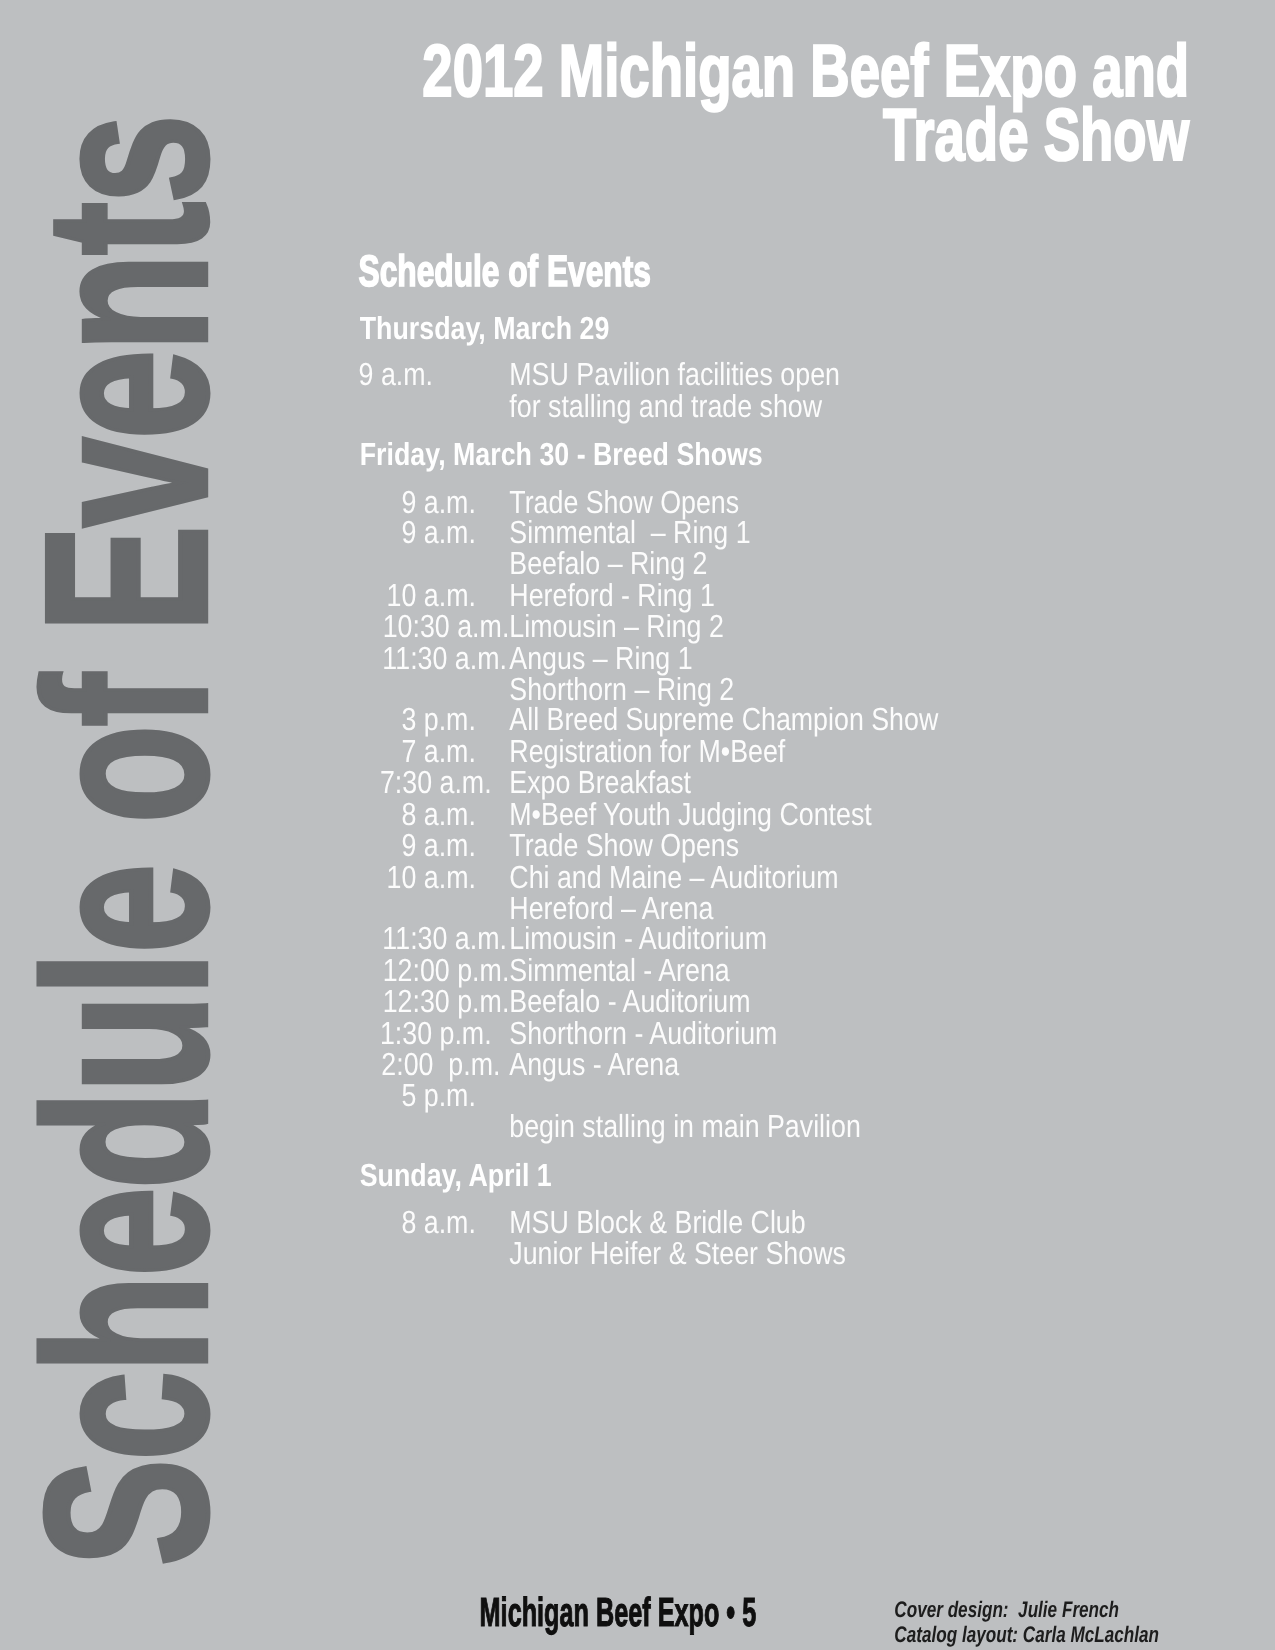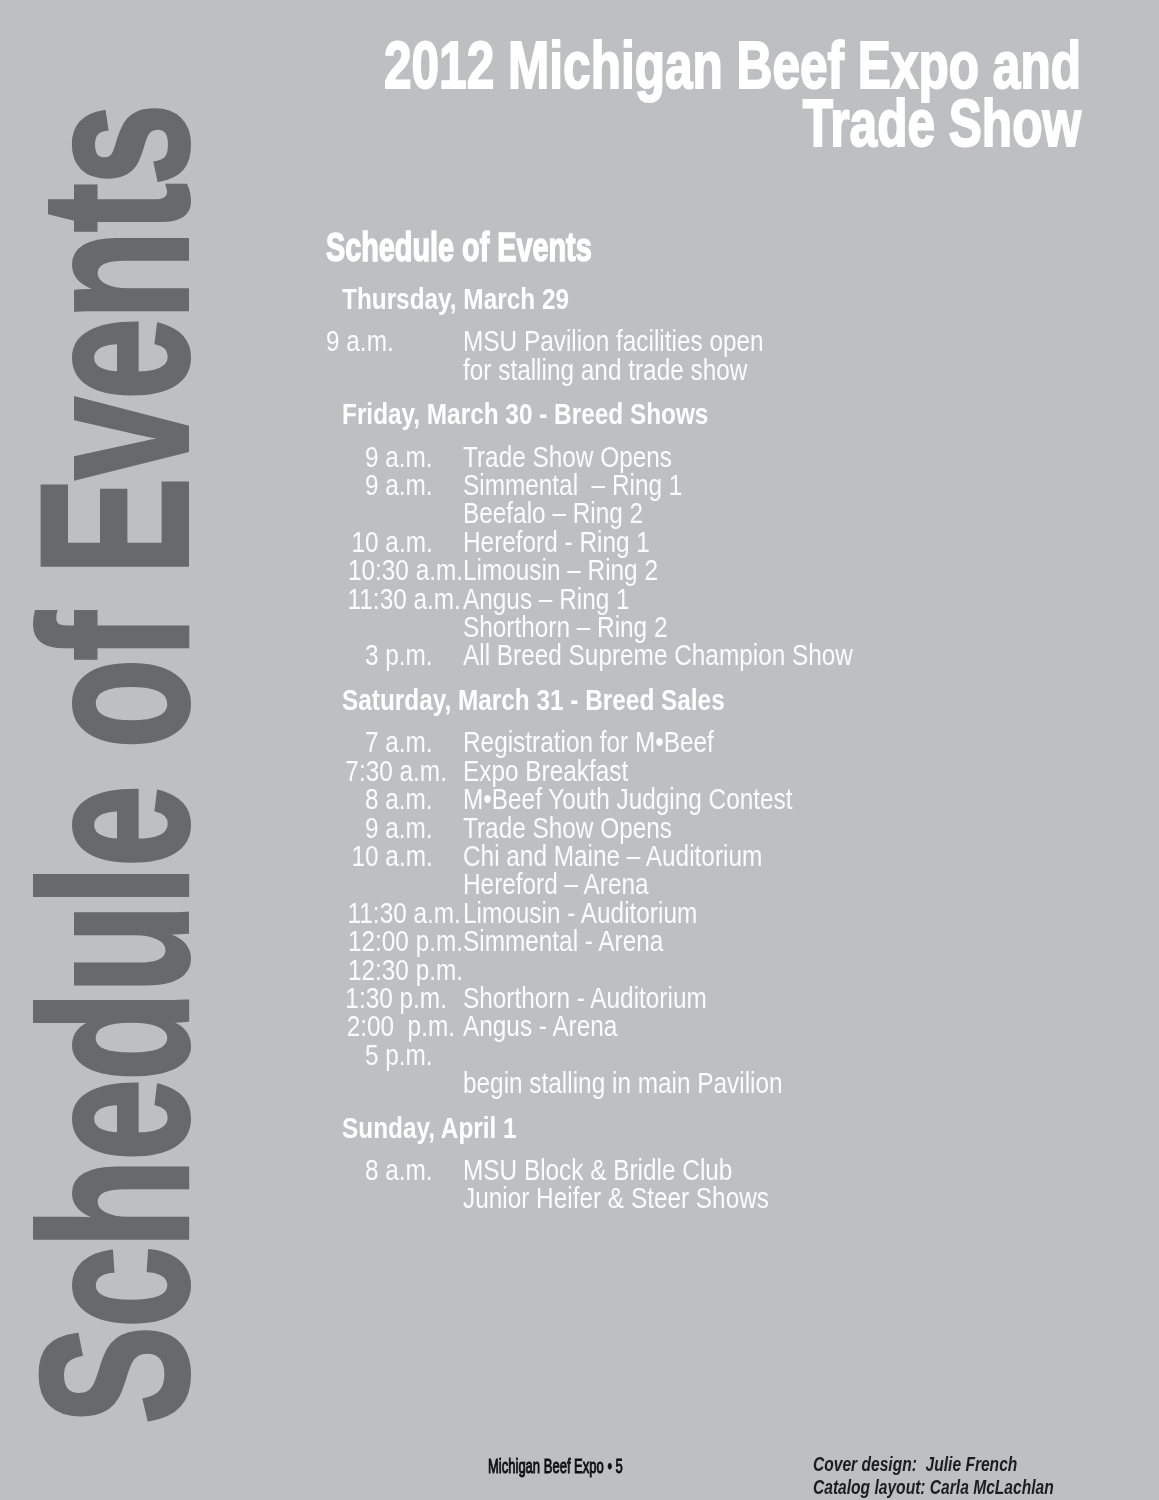--- a/index.html
+++ b/index.html
@@ -22,37 +22,37 @@
     transform-origin:100% 0;transform:scaleX(0.74);white-space:pre;
   }
   
   .content{
     position:absolute;left:326px;top:225px;width:800px;
     color:#fcfcfc;font-size:29px;line-height:28.4px;
   }
   .sched-head{margin:0;font-size:40px;line-height:44px;font-weight:bold;color:#ffffff;}
   .sched-head>span{display:inline-block;transform:scaleX(0.72);transform-origin:0 50%;
     -webkit-text-stroke:1.5px #ffffff;white-space:pre;}
-  .section-heading{margin:16px 0 14px 16px;font-size:29px;line-height:28.4px;font-weight:bold;color:#ffffff;}
+  .section-heading{margin:16px 0 14px 1px;font-size:29px;line-height:28.4px;font-weight:bold;color:#ffffff;}
   .row{display:flex;}
   .time{width:107px;text-align:right;flex:none;}
   .desc{margin-left:30px;}
   .s84{display:inline-block;transform:scaleX(0.84);white-space:pre;}
   .o-left{transform-origin:0 50%;}
   .o-right{transform-origin:100% 50%;}
   .tleft .time{text-align:left;}
   
   .credits{
     position:absolute;left:813px;top:1452px;margin:0;
     font-size:20.5px;line-height:23.4px;font-weight:bold;font-style:italic;color:#1d1d1d;
   }
   .credits .s76{display:inline-block;transform:scaleX(0.76);transform-origin:0 50%;white-space:pre;}
   .page-num{
-    position:absolute;left:488px;top:1452px;margin:0;
-    font-size:21px;line-height:27px;font-weight:normal;color:#0f0f0f;
+    position:absolute;left:436px;top:1452px;margin:0;
+    font-size:37px;line-height:27px;font-weight:bold;color:#0f0f0f;
     -webkit-text-stroke:1px #0f0f0f;
   }
   .page-num>span{display:inline-block;transform:scaleX(0.62);transform-origin:0 50%;white-space:pre;}
 </style>
 </head>
 <body>
 
 <div class="page">
 
   <h1 class="vtext">Schedule of Events</h1>
@@ -106,21 +106,20 @@
               <div class="time"></div>
               <div class="desc"><span class="s84 o-left">Shorthorn – Ring 2</span></div>
             </div>
             <div class="row">
               <div class="time"><span class="s84 o-right">3 p.m.</span></div>
               <div class="desc"><span class="s84 o-left">All Breed Supreme Champion Show</span></div>
             </div>
           </div>
         </div>
         <div class="section">
-          <h3 class="section-heading"><span class="s84 o-left">Saturday, March 31 - Breed Sales</span></h3>
           <div class="rows">
             <div class="row">
               <div class="time"><span class="s84 o-right">7 a.m.</span></div>
               <div class="desc"><span class="s84 o-left">Registration for M•Beef</span></div>
             </div>
             <div class="row">
               <div class="time"><span class="s84 o-right">7:30 a.m.</span></div>
               <div class="desc"><span class="s84 o-left">Expo Breakfast</span></div>
             </div>
             <div class="row">
@@ -142,20 +141,21 @@
             <div class="row">
               <div class="time"><span class="s84 o-right">11:30 a.m.</span></div>
               <div class="desc"><span class="s84 o-left">Limousin - Auditorium</span></div>
             </div>
             <div class="row">
               <div class="time"><span class="s84 o-right">12:00 p.m.</span></div>
               <div class="desc"><span class="s84 o-left">Simmental - Arena</span></div>
             </div>
             <div class="row">
               <div class="time"><span class="s84 o-right">12:30 p.m.</span></div>
+              <div class="desc"><span class="s84 o-left">Beefalo - Auditorium</span></div>
             </div>
             <div class="row">
               <div class="time"><span class="s84 o-right">1:30 p.m.</span></div>
               <div class="desc"><span class="s84 o-left">Shorthorn - Auditorium</span></div>
             </div>
             <div class="row">
               <div class="time"><span class="s84 o-right">2:00  p.m.</span></div>
               <div class="desc"><span class="s84 o-left">Angus - Arena</span></div>
             </div>
             <div class="row">

